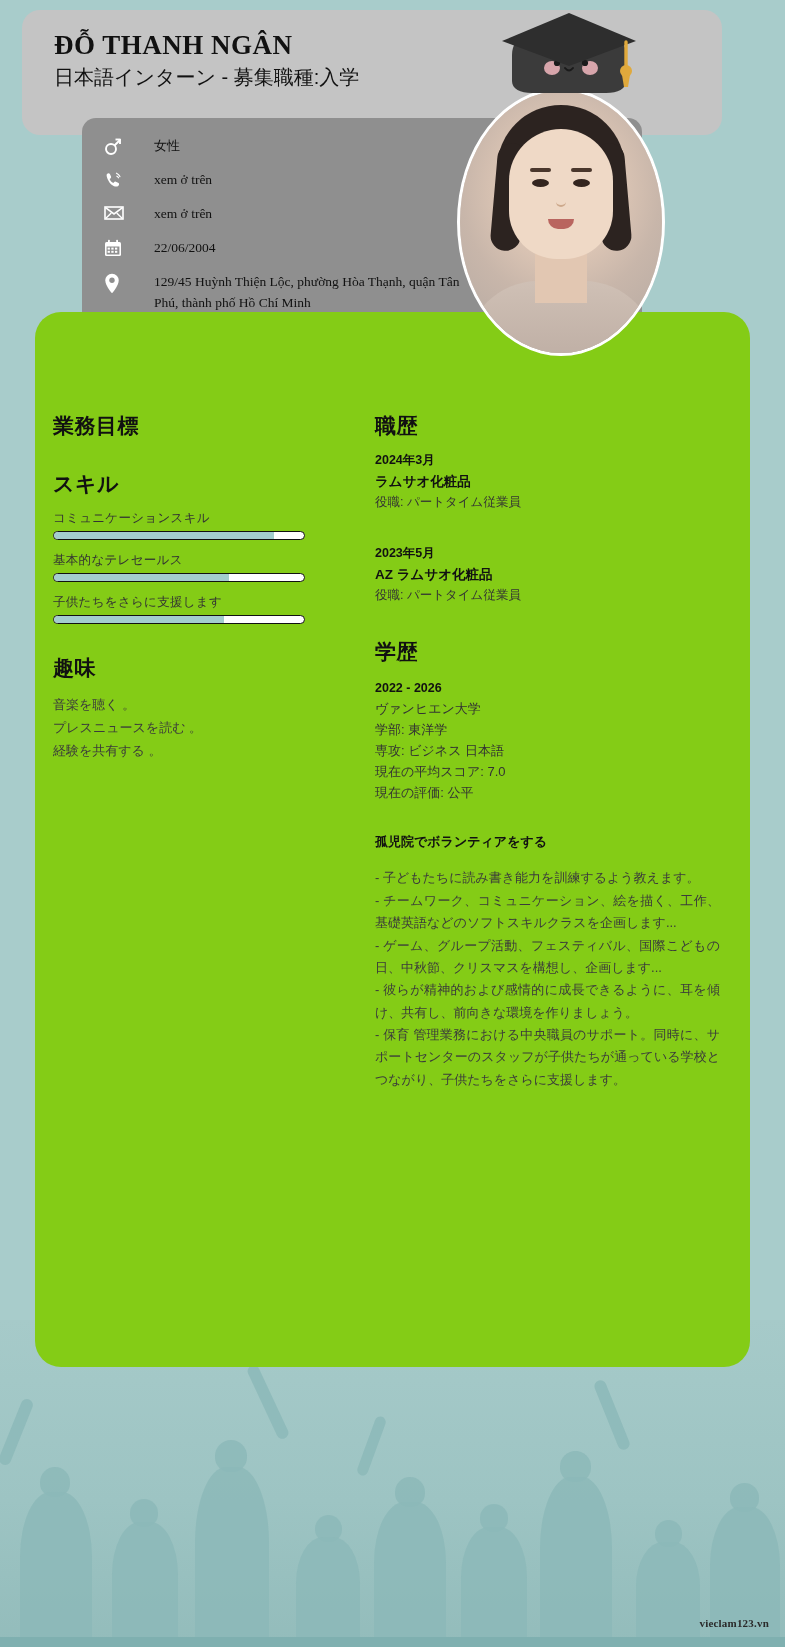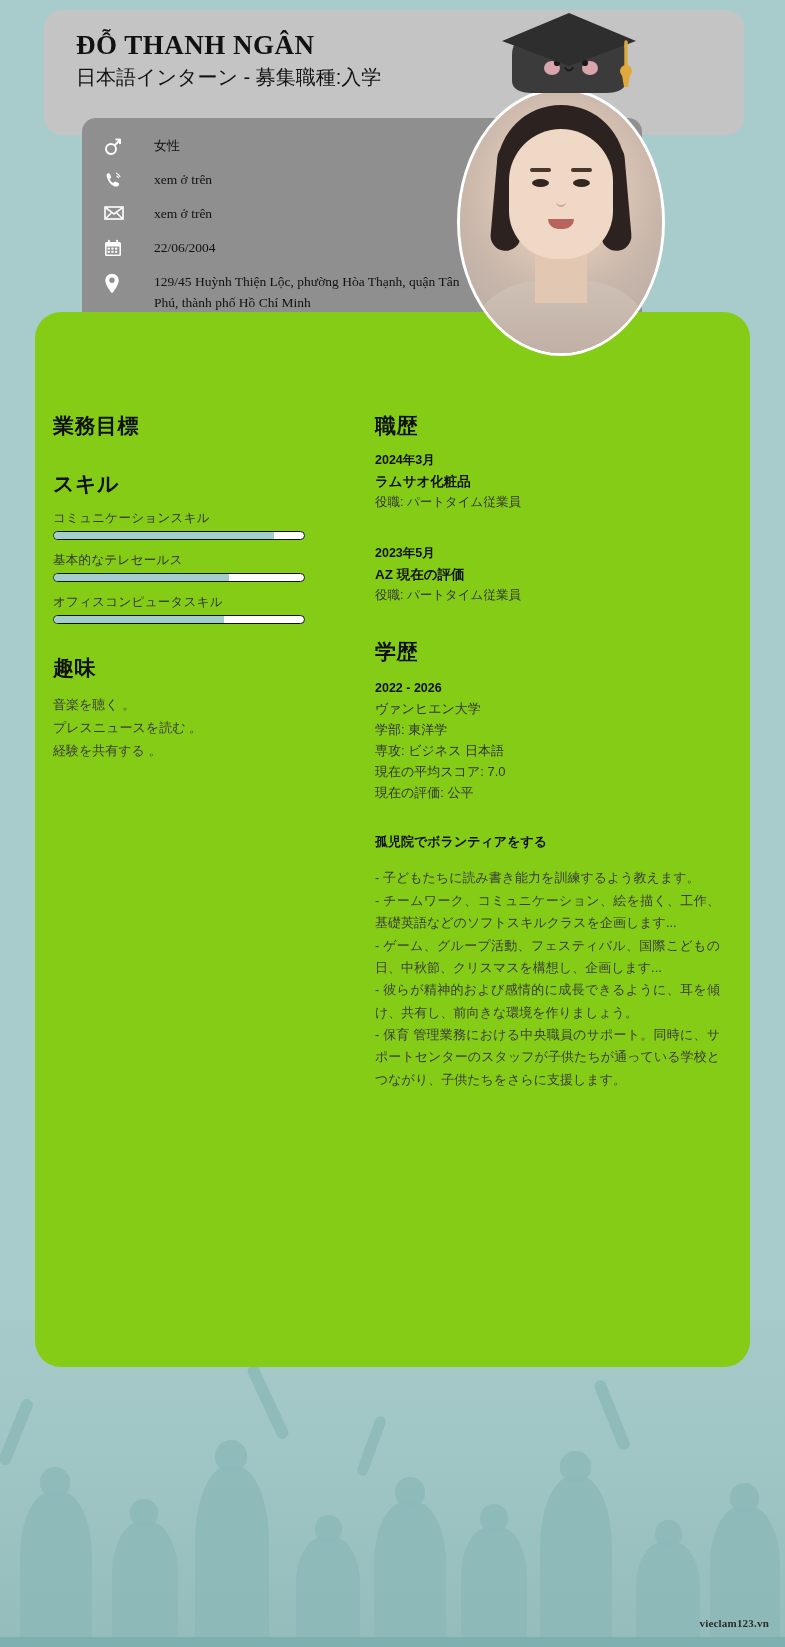--- a/index.html
+++ b/index.html
@@ -50,21 +50,21 @@
     bottom: 18px;
     font-family: "Liberation Serif", "DejaVu Serif", serif;
     font-size: 11px;
     font-weight: 700;
     color: #2a2a2a;
     letter-spacing: .2px;
   }
   
   .header-card {
     position: absolute;
-    left: 44px; top: 10px;
+    left: 22px; top: 10px;
     width: 700px; height: 125px;
     background: #c4c4c4;
     border-radius: 18px 18px 18px 18px;
   }
   .name {
     position: absolute;
     left: 32px; top: 20px;
     font-family: "Liberation Serif", "DejaVu Serif", serif;
     font-size: 27px;
     font-weight: 700;
@@ -458,21 +458,21 @@
         </div>
 
         <div class="skill">
           <div class="skill-label">基本的なテレセールス</div>
           <div class="bar">
             <div class="bar-fill" style="width: 70%;"></div>
           </div>
         </div>
 
         <div class="skill">
-          <div class="skill-label">オフィスコンピュータスキル</div>
+          <div class="skill-label">子供たちをさらに支援します</div>
           <div class="bar">
             <div class="bar-fill" style="width: 68%;"></div>
           </div>
         </div>
       </div>
 
       <div class="sec-block">
         <h2 class="sec">趣味</h2>
         <div class="hobby-line">音楽を聴く 。</div>
         <div class="hobby-line">プレスニュースを読む 。</div>
@@ -486,21 +486,21 @@
         <h2 class="sec sec-top-right">職歴</h2>
 
         <div class="job">
           <div class="job-date">2024年3月</div>
           <div class="job-company">ラムサオ化粧品</div>
           <div class="job-role">役職: パートタイム従業員</div>
         </div>
 
         <div class="job">
           <div class="job-date">2023年5月</div>
-          <div class="job-company">AZ 現在の評価</div>
+          <div class="job-company">AZ ラムサオ化粧品</div>
           <div class="job-role">役職: パートタイム従業員</div>
         </div>
       </div>
 
       <div class="sec-block">
         <h2 class="sec">学歴</h2>
         <div class="edu-line b">2022 - 2026</div>
         <div class="edu-line">ヴァンヒエン大学</div>
         <div class="edu-line">学部: 東洋学</div>
         <div class="edu-line">専攻: ビジネス 日本語</div>

